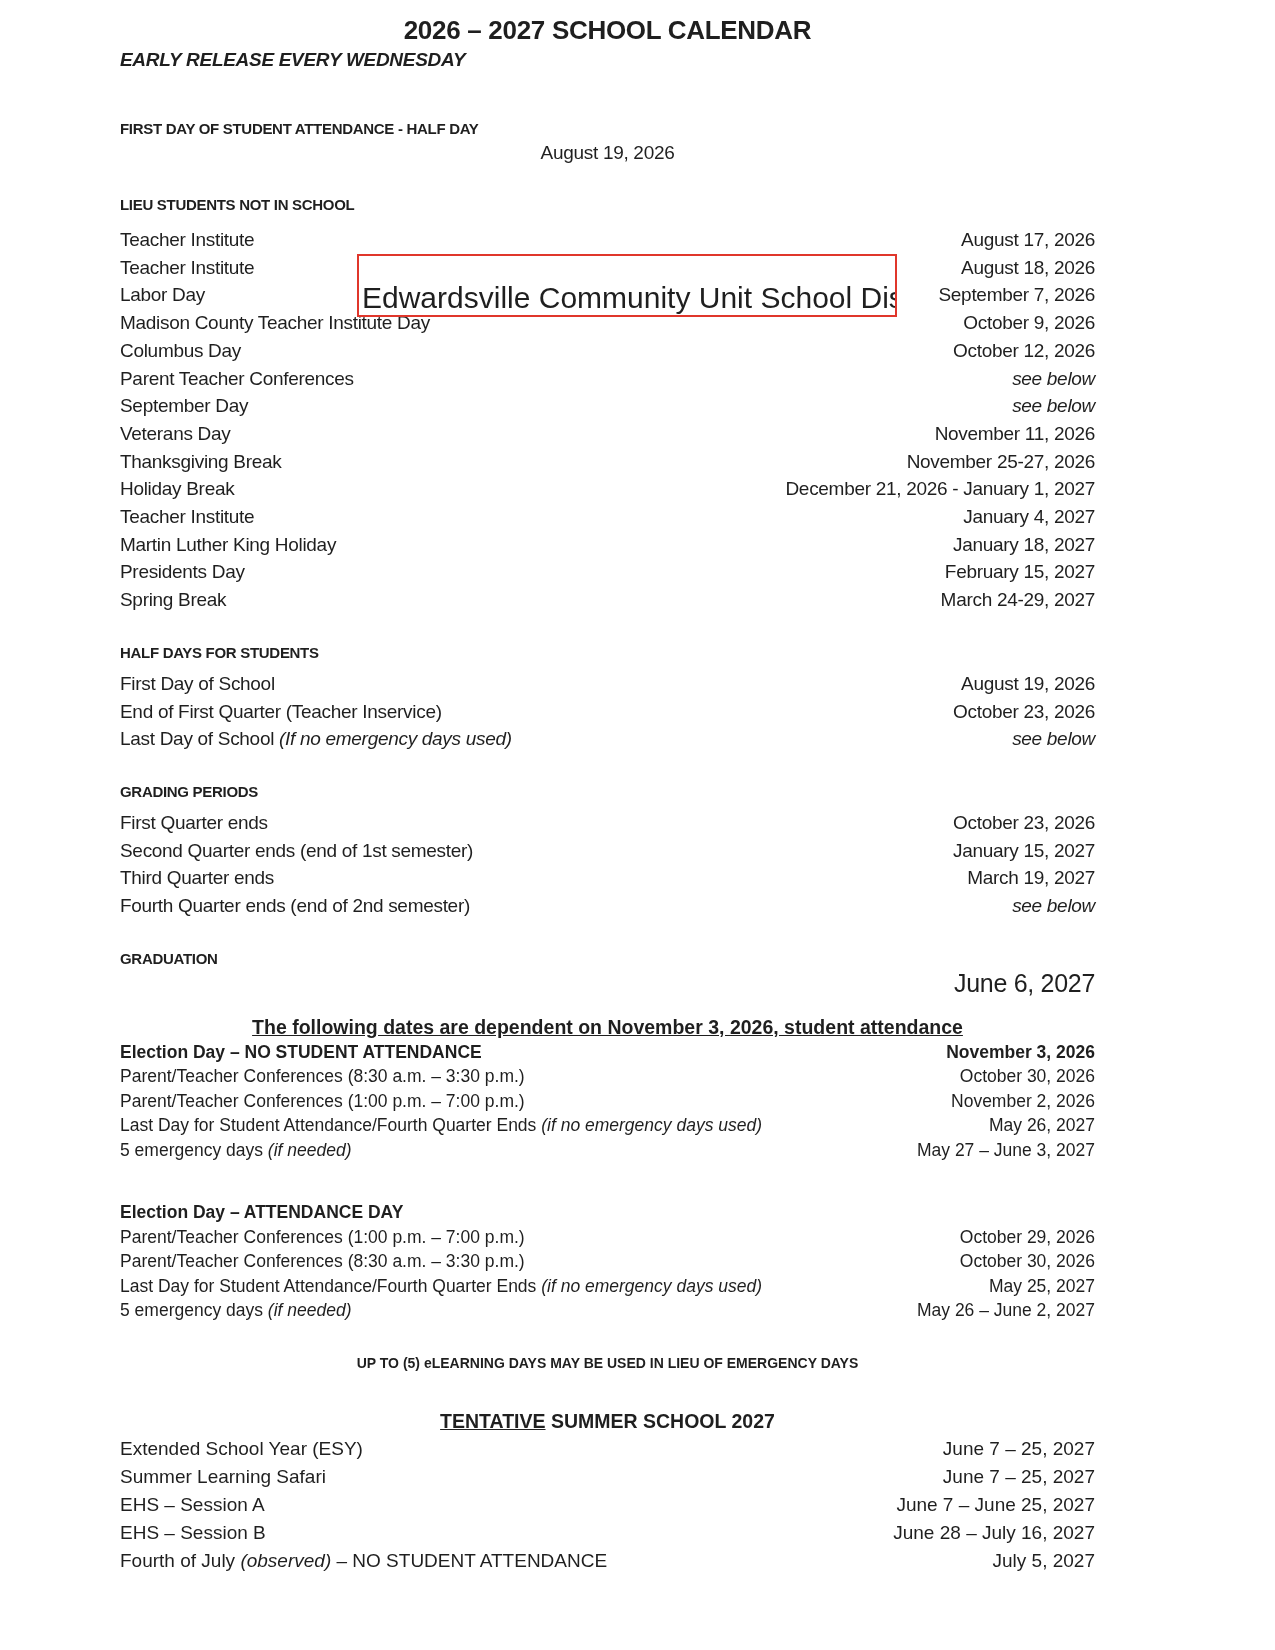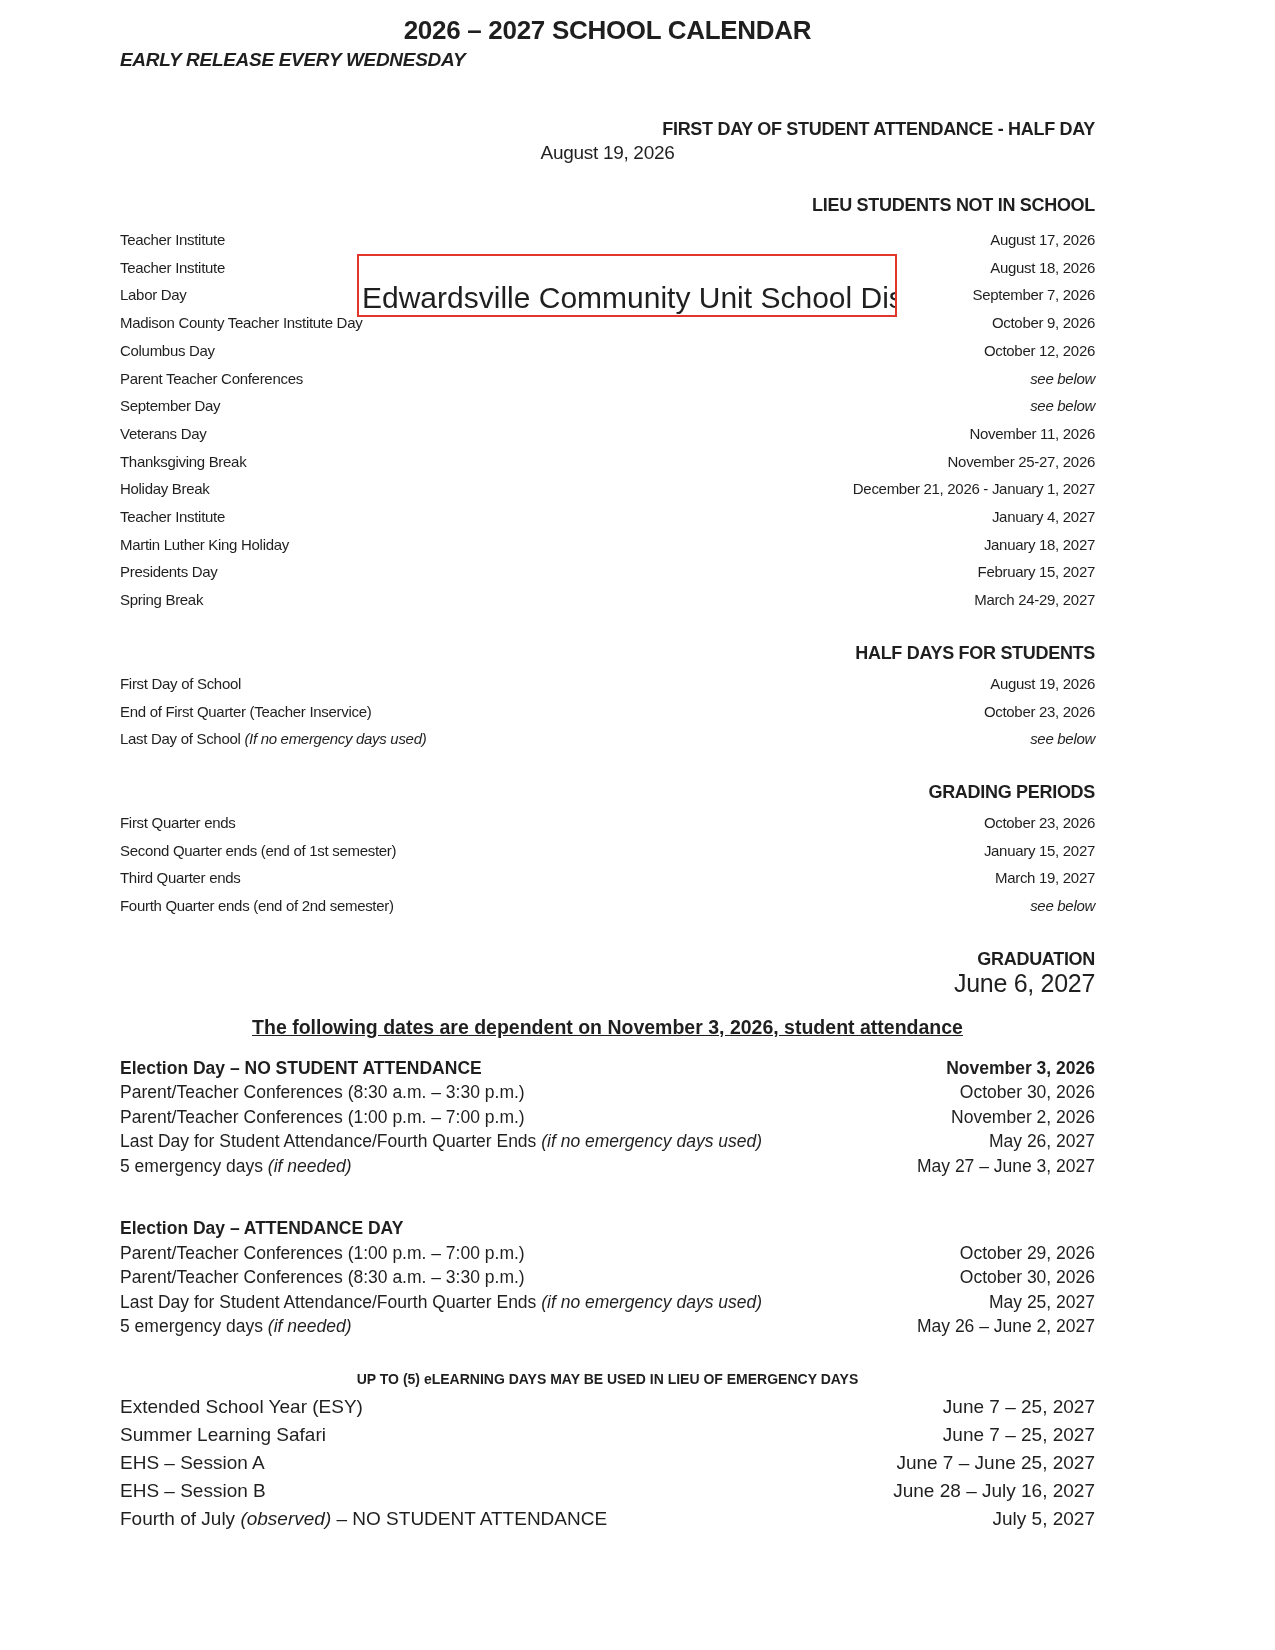--- a/index.html
+++ b/index.html
@@ -11,38 +11,38 @@
   }
   .content{width:975px;margin-left:120px;padding-top:18px;}
   .narrow{letter-spacing:-0.3px;}
   .b{font-weight:bold;}
   .i{font-style:italic;}
   .u{text-decoration:underline;}
 
   .doc-title{font-size:26px;line-height:24px;font-weight:bold;text-align:center;}
   .doc-subtitle{font-size:19px;line-height:24px;font-weight:bold;font-style:italic;text-align:left;margin-top:6px;}
 
-  .sec-heading{font-size:18px;line-height:22px;font-weight:bold;text-align:right;}
+  .sec-heading{font-size:15px;line-height:22px;font-weight:bold;text-align:left;}
   .sec-subline{font-size:19px;line-height:26px;text-align:center;}
 
   .mt-firstday{margin-top:46px;}
   .mt-sec{margin-top:28px;}
   .rows{margin-top:10px;}
   .rows.tight{margin-top:6px;}
 
-  .row{display:flex;font-size:15px;line-height:27.7px;}
+  .row{display:flex;font-size:19px;line-height:27.7px;}
   .row .label{flex:1;white-space:nowrap;}
   .row .value{text-align:right;white-space:nowrap;}
 
   .grad-date{font-size:25px;line-height:26px;font-weight:normal;text-align:right;}
 
   .dep-heading{margin-top:20px;font-size:19.5px;line-height:22px;font-weight:bold;text-decoration:underline;text-align:center;letter-spacing:0;}
   .dep-block{letter-spacing:0;}
   .dep-block .row{font-size:17.5px;line-height:24.5px;}
-  .mt-blockA{margin-top:18px;}
+  .mt-blockA{margin-top:2px;}
   .mt-blockB{margin-top:38px;}
 
   .elearning{margin-top:28px;font-size:14px;line-height:24px;font-weight:bold;text-align:center;letter-spacing:0;}
 
   .summer-heading{margin-top:34px;font-size:19.5px;line-height:24px;font-weight:bold;text-align:center;letter-spacing:0;}
   .summer-rows{margin-top:2px;letter-spacing:0;}
   .summer-rows .row{font-size:19px;line-height:28px;}
 
   .overlay-box{
     position:absolute;left:357px;top:254px;width:540px;height:63px;
@@ -203,20 +203,21 @@
         <span class="value">May 25, 2027</span>
       </div>
       <div class="row">
         <span class="label"><span>5 emergency days </span><span class="i">(if needed)</span></span>
         <span class="value">May 26 – June 2, 2027</span>
       </div>
     </div>
 
   <div class="elearning">UP TO (5) eLEARNING DAYS MAY BE USED IN LIEU OF EMERGENCY DAYS</div>
 
+  <div class="summer-heading"><span class="u">TENTATIVE</span><span> SUMMER SCHOOL 2027</span></div>
   <div class="rows summer-rows">
       <div class="row">
         <span class="label"><span>Extended School Year (ESY)</span></span>
         <span class="value">June 7 – 25, 2027</span>
       </div>
       <div class="row">
         <span class="label"><span>Summer Learning Safari</span></span>
         <span class="value">June 7 – 25, 2027</span>
       </div>
       <div class="row">

